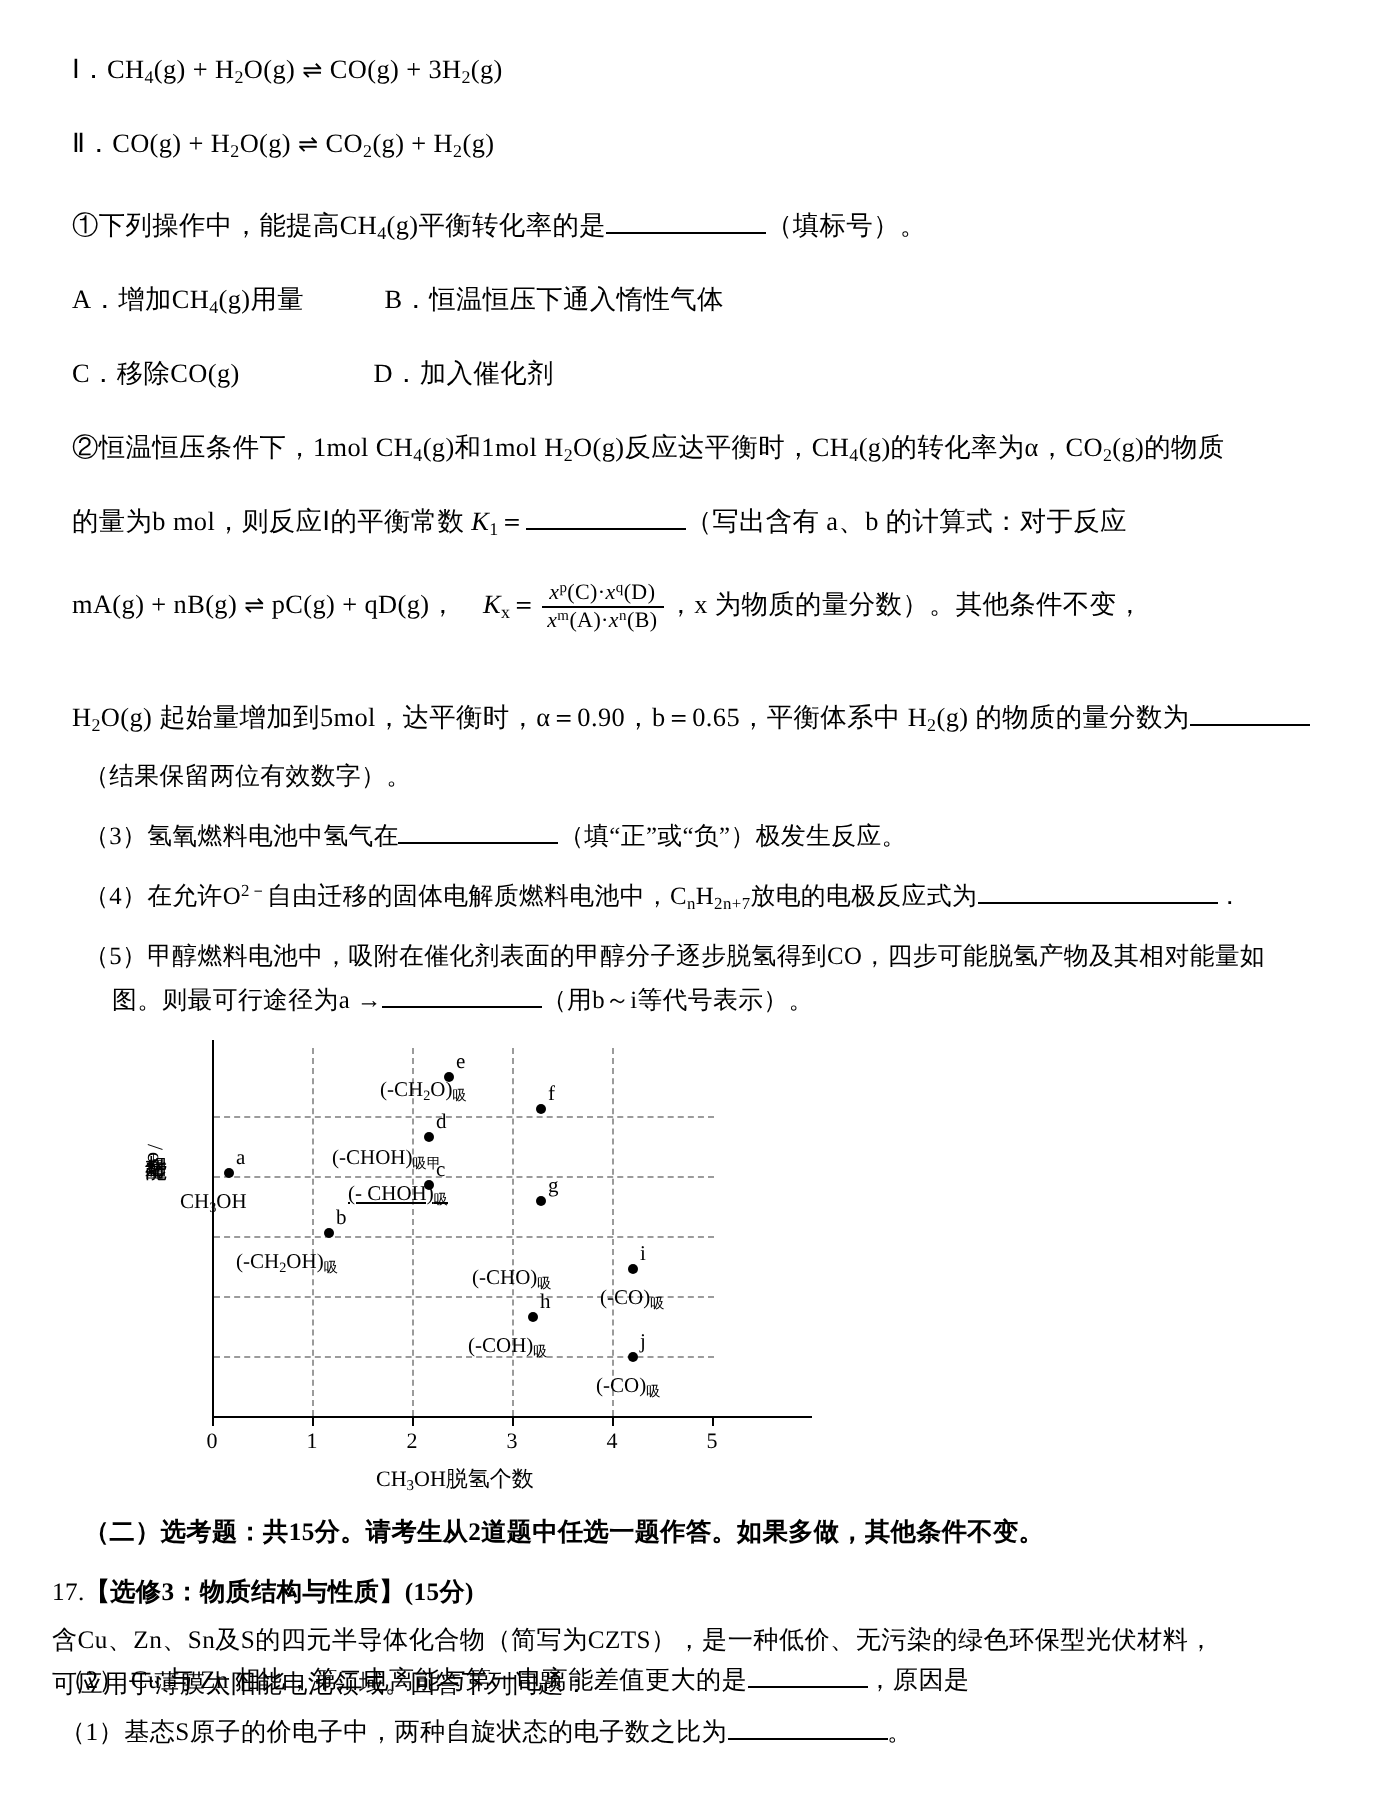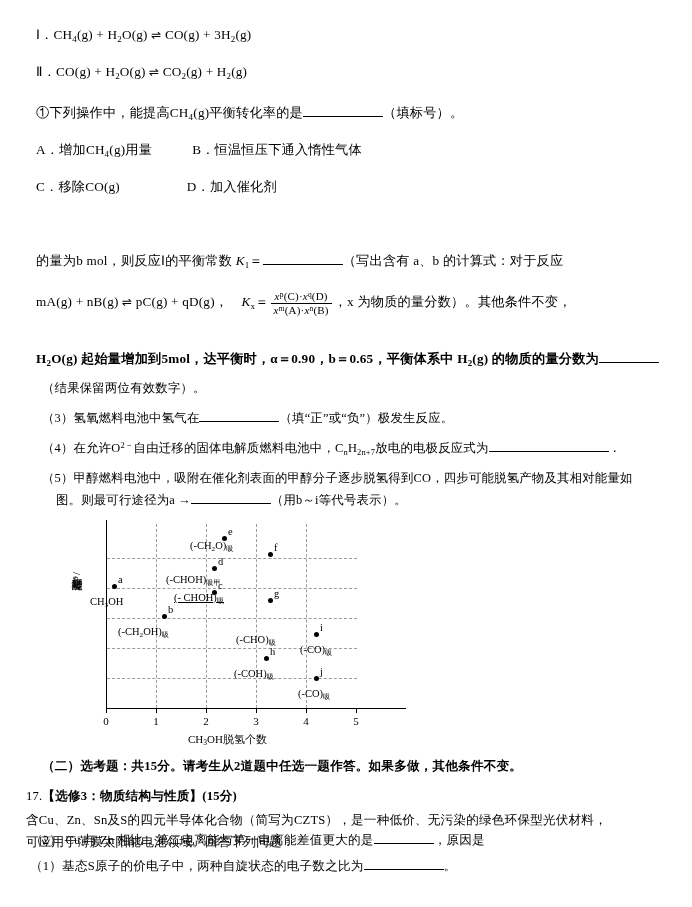--- a/index.html
+++ b/index.html
@@ -112,29 +112,32 @@
     ①下列操作中，能提高CH<sub>4</sub>(g)平衡转化率的是<span class="fill w80"></span>（填标号）。
   </div>
 
   <div class="line" style="left:36px; top:141px;font-family:Liberation Serif, serif;">
     A．增加CH<sub>4</sub>(g)用量　　　B．恒温恒压下通入惰性气体
   </div>
   <div class="line" style="left:36px; top:178px;">
     C．移除CO(g)　　　　　D．加入催化剂
   </div>
 
+  <div class="line" style="left:36px; top:215px;">
+    ②恒温恒压条件下，1mol CH<sub>4</sub>(g)和1mol H<sub>2</sub>O(g)反应达平衡时，CH<sub>4</sub>(g)的转化率为α，CO<sub>2</sub>(g)的物质
+  </div>
   <div class="line" style="left:36px; top:252px;">
     的量为b mol，则反应Ⅰ的平衡常数 <span class="it">K</span><sub>1</sub>＝<span class="fill w80"></span>（写出含有 a、b 的计算式：对于反应
   </div>
 
   <div class="line" style="left:36px; top:290px;">
     mA(g) + nB(g) <span class="eqsym">⇌</span> pC(g) + qD(g)，　<span class="it">K</span><sub>x</sub>＝<span class="frac"><span class="num"><span class="it">x</span><sup>p</sup>(C)·<span class="it">x</span><sup>q</sup>(D)</span><span class="den"><span class="it">x</span><sup>m</sup>(A)·<span class="it">x</span><sup>n</sup>(B)</span></span>，x 为物质的量分数）。其他条件不变，
   </div>
 
-  <div class="line" style="left:36px; top:350px;font-weight:bold;">
+  <div class="line" style="left:36px; top:350px;">
     H<sub>2</sub>O(g) 起始量增加到5mol，达平衡时，α＝0.90，b＝0.65，平衡体系中 H<sub>2</sub>(g) 的物质的量分数为<span class="fill w60"></span>
   </div>
   <div class="line smallnote" style="left:42px; top:380px;">
     （结果保留两位有效数字）。
   </div>
 
   <div class="line smallnote" style="left:42px; top:410px;">
     （3）氢氧燃料电池中氢气在<span class="fill w80"></span>（填“正”或“负”）极发生反应。
   </div>
 

